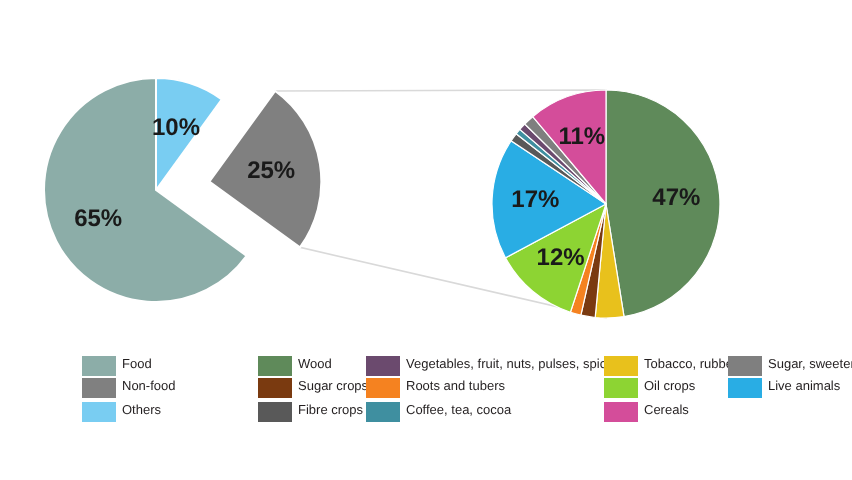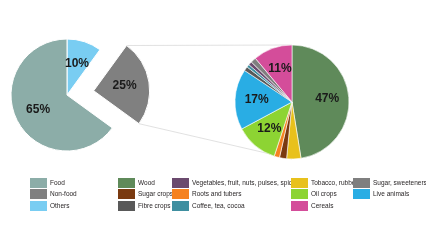--- a/index.html
+++ b/index.html
@@ -9,21 +9,21 @@
   }
   body {
     width: 426px;
     height: 240px;
     font-family: "Liberation Sans", sans-serif;
     overflow: hidden;
     position: relative;
   }
   #chart-root {
     position: absolute;
-    left: 4px;
+    left: 15px;
     top: 0;
     width: 380px;
     height: 240px;
   }
   .pies-area {
     position: absolute;
     left: 0;
     top: 0;
     width: 426px;
     height: 176px;

